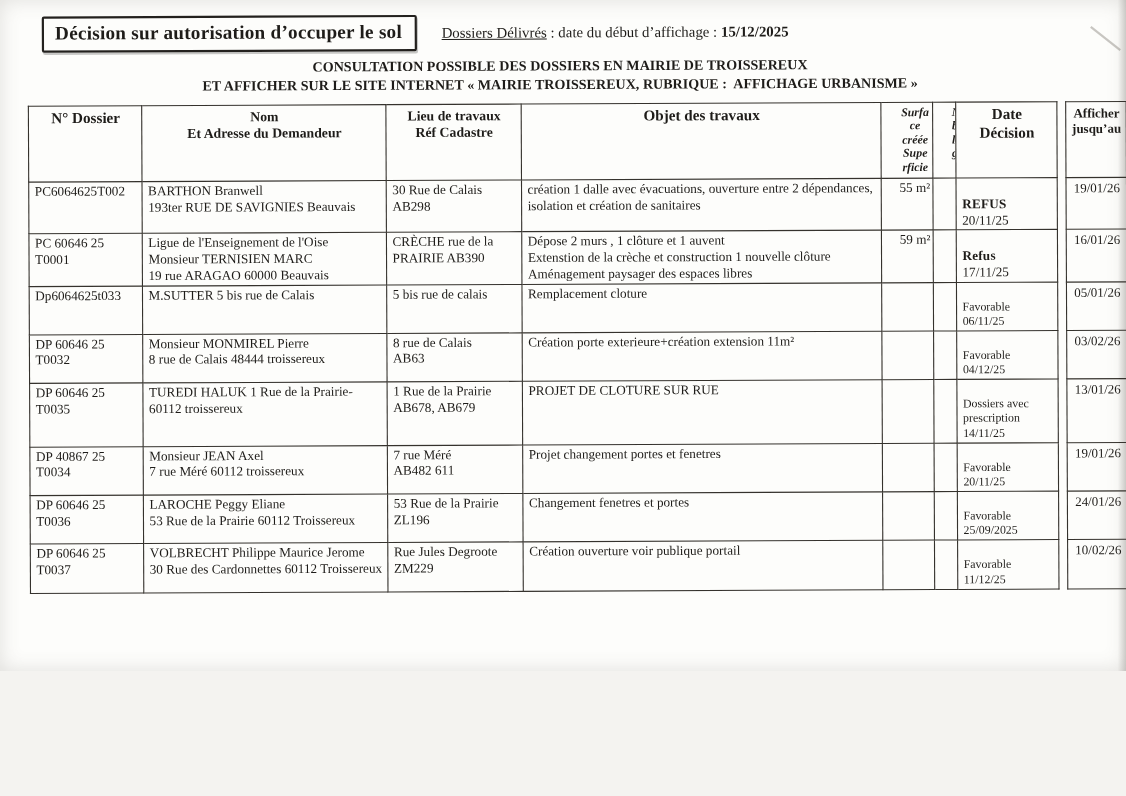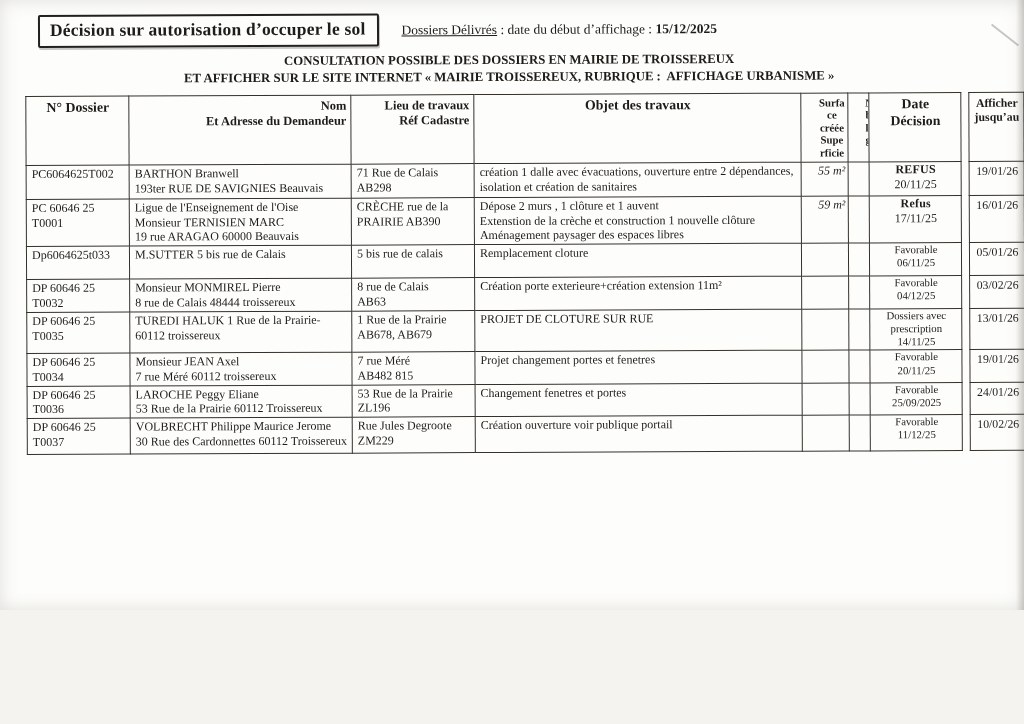--- a/index.html
+++ b/index.html
@@ -35,25 +35,25 @@
   col.w-surf{width:47px}col.w-nb{width:21px}col.w-dec{width:92px}col.w-gap{width:8px}col.w-aff{width:55px}
   th,td{
     border:1px solid #35322d;vertical-align:top;
     padding:1px 4px 1px 5px;
     white-space:pre-line;overflow:hidden;
     font-size:12px;line-height:1.22;
   }
   th{font-weight:bold;text-align:center;padding-top:3px;}
   thead th{height:64px;}
   th.h-doss,th.h-objet,th.h-dec{font-size:13.8px;}
-  th.h-nom,th.h-lieu{font-size:12.5px;text-align:right;}
-  th.h-surf,th.h-nb{font-size:10.8px;line-height:1.15;padding-left:17px;padding-right:2px;}
+  th.h-nom,th.h-lieu{font-size:12.5px;}
+  th.h-surf,th.h-nb{font-size:10.8px;line-height:1.15;padding-left:17px;padding-right:2px;font-style:italic;}
   th.h-aff{font-size:11.8px;}
-  td.c-surf{text-align:center;padding-left:15px;padding-right:1px;font-style:italic;}
-  td.c-dec{text-align:center;font-size:10.8px;padding-top:0;}
+  td.c-surf{text-align:center;padding-left:15px;padding-right:1px;}
+  td.c-dec{font-size:10.8px;padding-top:16px;}
   td.c-dec.emph{font-size:12px;}
   td.c-dec.emph .dec-label{font-weight:bold;letter-spacing:.2px;}
   td.c-aff{text-align:center;font-size:11.8px;padding-top:2px;}
   .gap{border:none !important;padding:0;background:transparent;}
   
   .bottom-blob{position:absolute;left:86px;top:709px;width:245px;height:14px;background:#0b0a09;border-radius:1px;}
   .bottom-line{position:absolute;left:300px;top:717px;width:708px;height:3px;background:linear-gradient(to right,#6d675e,#8a847a);opacity:.75;transform:rotate(.15deg);}
   .right-shade{position:absolute;right:0;top:0;width:8px;height:724px;background:linear-gradient(to left,rgba(70,65,58,.22),rgba(70,65,58,0));}
   .corner-streak{position:absolute;right:2px;top:34px;width:34px;height:2px;background:rgba(100,95,85,.35);transform:rotate(38deg);}
 </style>
@@ -107,21 +107,21 @@
           <th class="gap"></th>
           <th class="h-aff">Afficher
 jusqu’au</th>
         </tr>
       </thead>
       <tbody>
           <tr style="height: 34px;">
             <td class="c-doss">PC6064625T002</td>
             <td class="c-nom">BARTHON Branwell
 193ter RUE DE SAVIGNIES Beauvais</td>
-            <td class="c-lieu">71 Rue de Calais
+            <td class="c-lieu">30 Rue de Calais
 AB298</td>
             <td class="c-objet">création 1 dalle avec évacuations, ouverture entre 2 dépendances, isolation et création de sanitaires</td>
             <td class="c-surf">55 m²</td>
             <td class="c-nb"></td>
             <td class="c-dec emph"><div class="dec-label">REFUS</div><div class="dec-date">20/11/25</div></td>
             <td class="gap"></td>
             <td class="c-aff">19/01/26</td>
           </tr>
           <tr style="height: 44px;">
             <td class="c-doss">PC 60646 25 T0001</td>
@@ -169,25 +169,25 @@
             <td class="c-lieu">1 Rue de la Prairie
 AB678, AB679</td>
             <td class="c-objet">PROJET DE CLOTURE SUR RUE</td>
             <td class="c-surf"></td>
             <td class="c-nb"></td>
             <td class="c-dec"><div class="dec-label">Dossiers avec prescription</div><div class="dec-date">14/11/25</div></td>
             <td class="gap"></td>
             <td class="c-aff">13/01/26</td>
           </tr>
           <tr style="height: 32px;">
-            <td class="c-doss">DP 60646 25 T0034</td>
+            <td class="c-doss">DP 40867 25 T0034</td>
             <td class="c-nom">Monsieur JEAN Axel
 7 rue Méré 60112 troissereux</td>
             <td class="c-lieu">7 rue Méré
-AB482 815</td>
+AB482 611</td>
             <td class="c-objet">Projet changement portes et fenetres</td>
             <td class="c-surf"></td>
             <td class="c-nb"></td>
             <td class="c-dec"><div class="dec-label">Favorable</div><div class="dec-date">20/11/25</div></td>
             <td class="gap"></td>
             <td class="c-aff">19/01/26</td>
           </tr>
           <tr style="height: 30px;">
             <td class="c-doss">DP 60646 25 T0036</td>
             <td class="c-nom">LAROCHE Peggy Eliane

